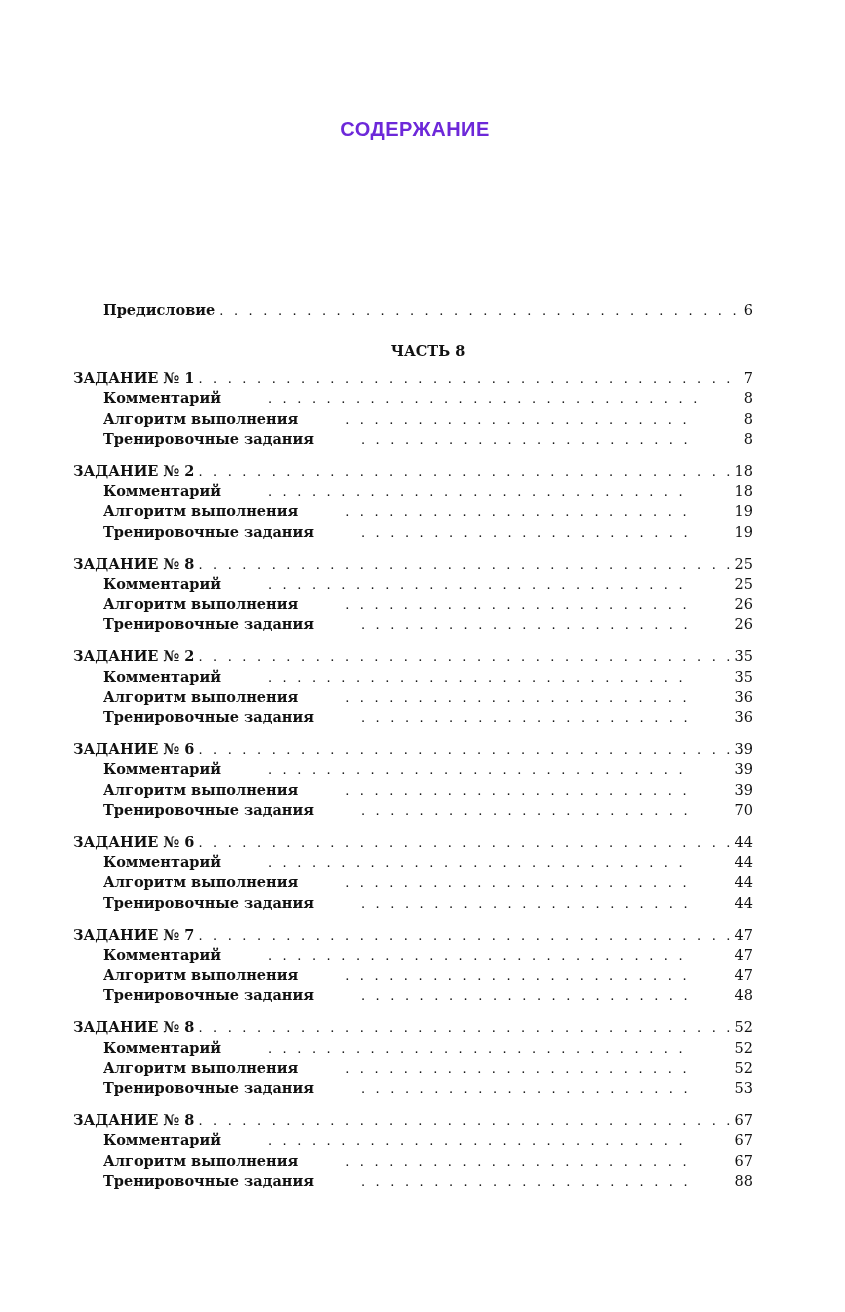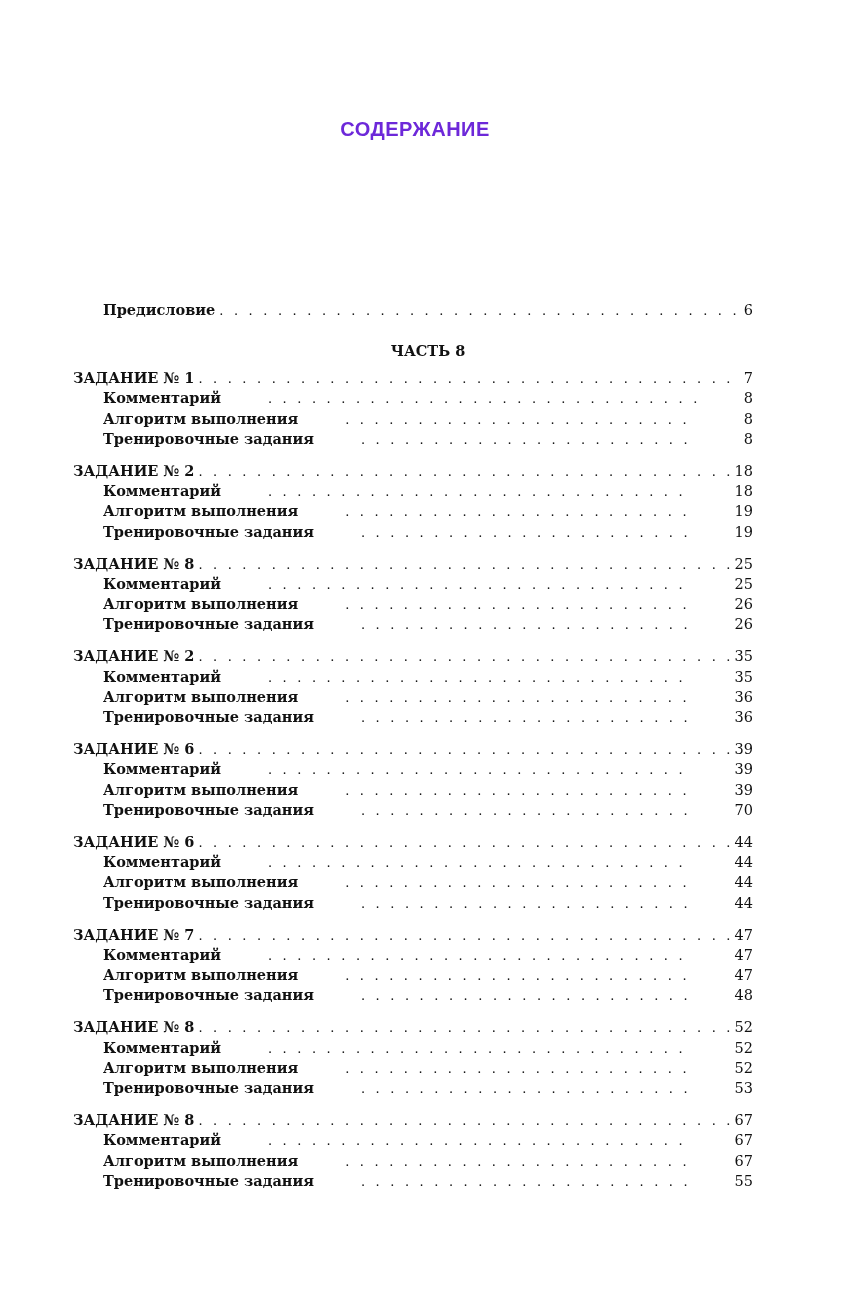--- a/index.html
+++ b/index.html
@@ -273,17 +273,17 @@
       <span class="page">67</span>
     </div>
     <div class="row sub">
       <span class="label">Алгоритм выполнения</span>
       <span class="leader"></span>
       <span class="page">67</span>
     </div>
     <div class="row sub">
       <span class="label">Тренировочные задания</span>
       <span class="leader"></span>
-      <span class="page">55</span>
+      <span class="page">88</span>
     </div>
   </div>
 </div>
 </div>
 
 </body></html>

